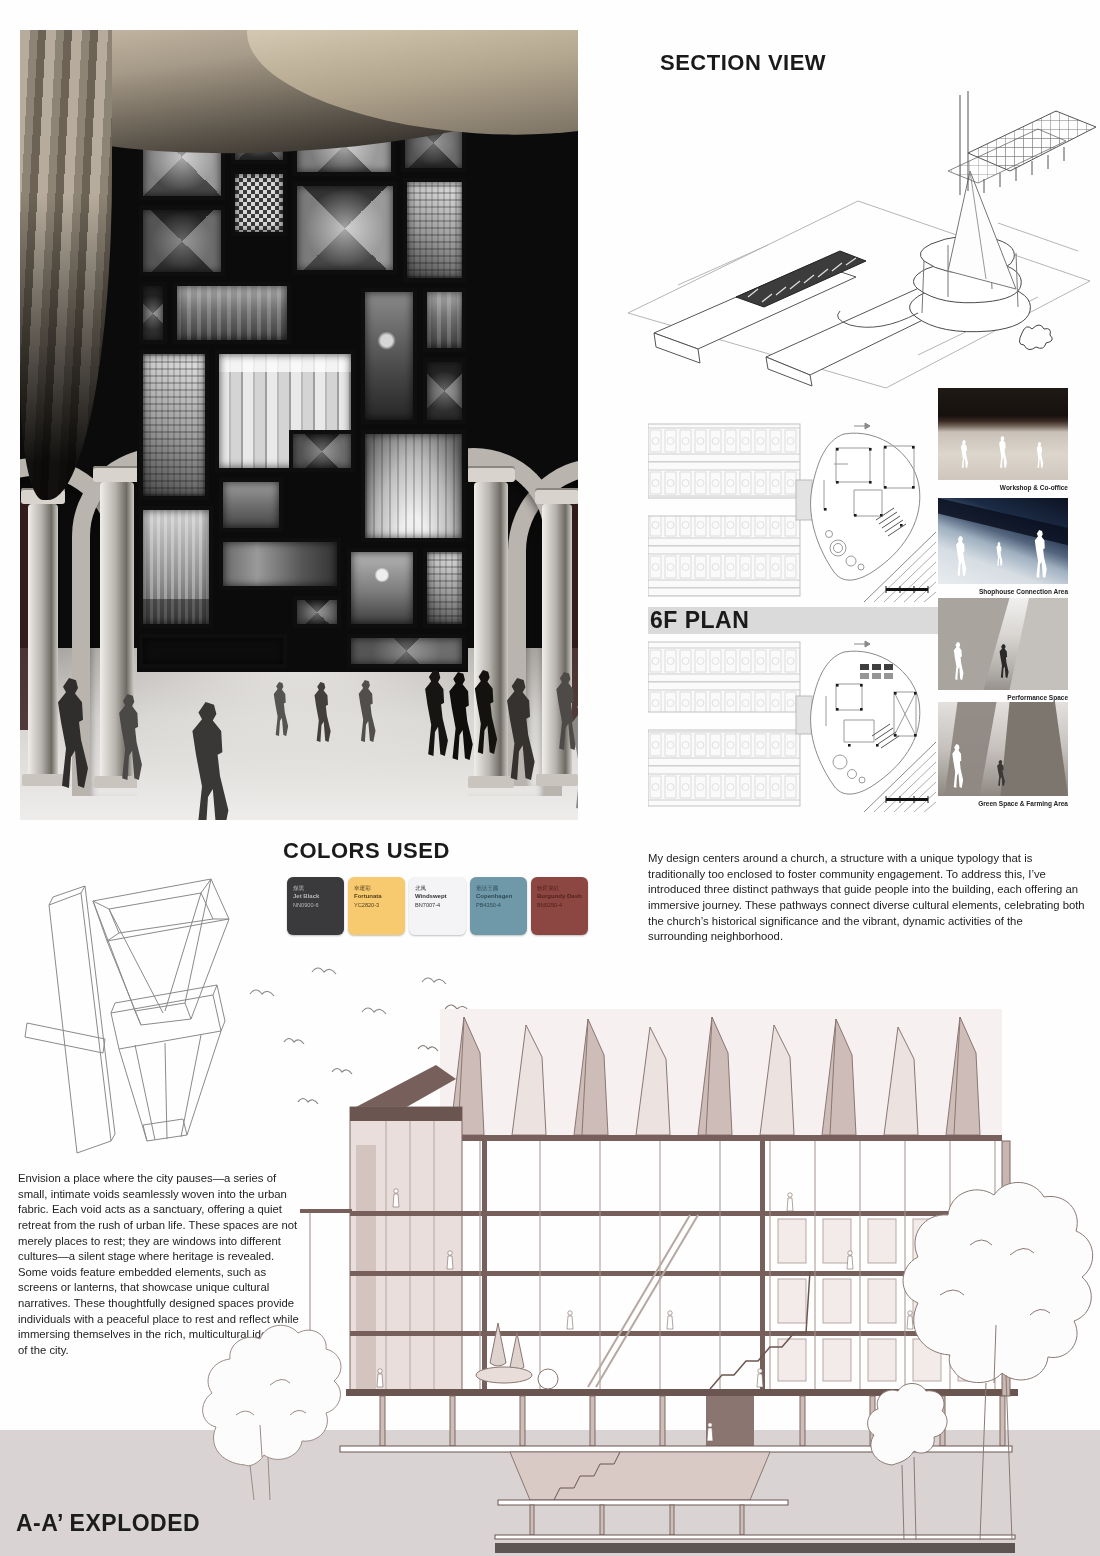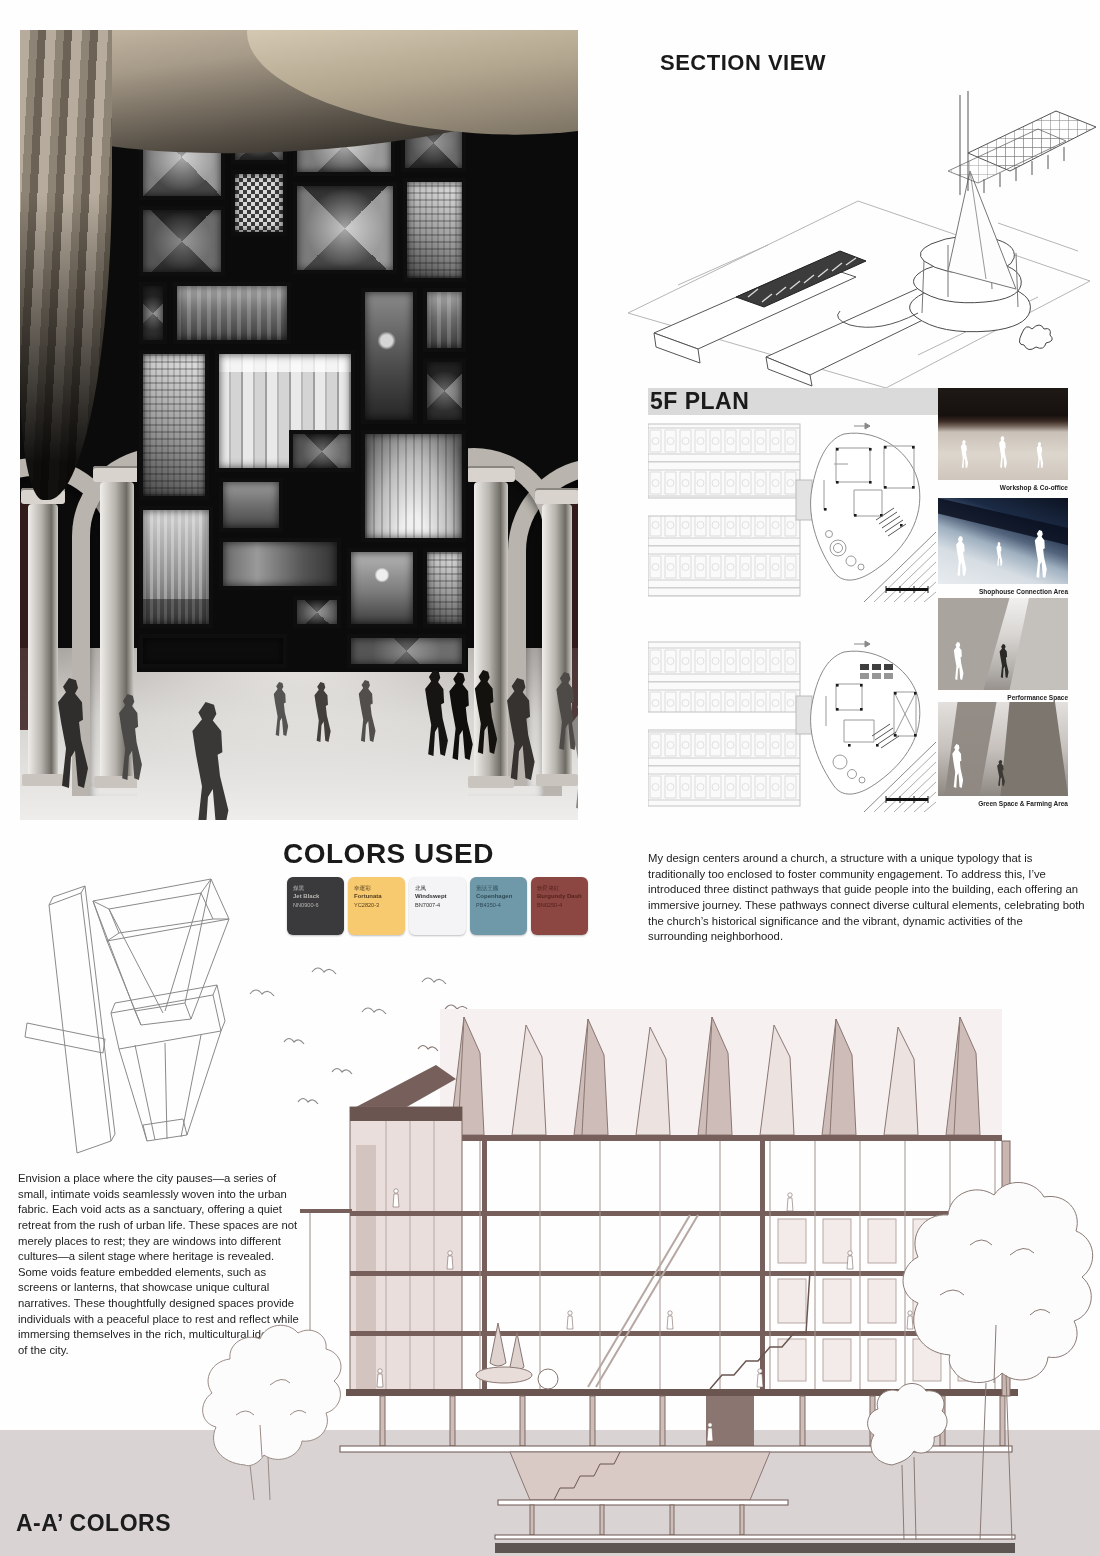--- a/index.html
+++ b/index.html
@@ -78,21 +78,21 @@
   .r2:before{content:"";position:absolute;inset:0;background:#0a1020;opacity:.85;
      clip-path:polygon(0 0,100% 35%,100% 55%,0 18%);}
   .r3{background:linear-gradient(180deg,#f1f0ef,#d8d5d2 40%,#b3afab 78%,#97928e);}
   .r3:before{content:"";position:absolute;inset:0;background:#a9a49e;clip-path:polygon(0 0,55% 0,35% 100%,0 100%);}
   .r3:after{content:"";position:absolute;inset:0;background:#c4c0bb;clip-path:polygon(70% 0,100% 0,100% 100%,55% 100%);}
   .r4{background:linear-gradient(180deg,#e3e0dd,#c6c1bd 50%,#a8a29d 78%,#8e8883);}
   .r4:before{content:"";position:absolute;inset:0;background:#8f8882;opacity:.95;clip-path:polygon(15% 0,45% 0,32% 100%,5% 100%);}
   .r4:after{content:"";position:absolute;inset:0;background:#7d766f;clip-path:polygon(55% 0,90% 0,100% 100%,48% 100%);}
 
   
-  #colors-title{left:283px;top:838px;font-size:28px;}
+  #colors-title{left:283px;top:838px;font-size:22px;}
   .swatch{position:absolute;top:877px;width:57px;height:58px;border-radius:6px;padding:7px 0 0 6px;box-sizing:border-box;
      font-size:5.6px;line-height:1.45;box-shadow:0 1px 2px rgba(0,0,0,.25);}
   .swatch .en{font-weight:bold;font-size:6px;}
 
   
   .para{font-size:11.3px;line-height:1.38;color:#222;}
   #para-right{left:648px;top:840px;width:437px;}
   #para-left{left:18px;top:1160px;width:282px;}
 
   
@@ -211,23 +211,20 @@
     </g>
     <path d="M350 78 L438 36 L478 52 L392 96 Z" fill="url(#gp)" stroke="#555"></path>
     <path d="M330 96 L420 54 L448 66 L360 108 Z" fill="url(#gp)" stroke="#555" opacity=".7"></path>
     <g stroke="#555">
       <path d="M366 104 v14 M382 98 v14 M398 92 v14 M414 86 v14 M430 80 v14 M446 72 v14"></path>
     </g>
     <path d="M300 238 Q262 258 232 250 Q214 244 222 236" stroke="#555" fill="none"></path>
     <path d="M404 258 q4 -10 10 -4 q8 -8 12 0 q8 -2 6 6 q6 6 -4 8 q-2 8 -10 4 q-8 6 -12 -2 q-8 0 -2 -12" fill="none" stroke="#444"></path>
   </svg>
 
-  <div class="abs planbar" style="left:648px;top:388px">
-    <h2>5F PLAN</h2>
-  </div>
   <svg class="abs" style="left:648px;top:420px" width="288" height="182" viewBox="0 0 288 182">
     <rect x="0" y="4" width="152" height="74" fill="url(#shp)" stroke="#c2c2c2"></rect>
     <rect x="0" y="96" width="152" height="80" fill="url(#shp)" stroke="#c2c2c2"></rect>
     <rect x="148" y="60" width="16" height="40" fill="#e3e3e3" stroke="#bbb"></rect>
     <path d="M196 14 C232 8 266 34 271 66 C276 98 258 128 230 148 C214 160 196 166 186 152 C172 132 158 100 164 68 C169 42 178 20 196 14 Z" fill="#fff" stroke="#8a8a8a"></path>
     <g stroke="#9a9a9a" fill="none">
       <rect x="188" y="28" width="34" height="34"></rect>
       <rect x="236" y="26" width="30" height="42"></rect>
       <path d="M206 70 h28 v26 h-28 z M176 60 v30 M186 44 h14"></path>
     </g>
@@ -260,20 +257,23 @@
       </g>
     <path d="M216 182 L288 112" stroke="#8a8a8a"></path>
     <rect x="238" y="168" width="42" height="3" fill="#111"></rect>
     <path d="M238 166 v7 M252 166 v7 M266 166 v7 M280 166 v7" stroke="#111"></path>
     <g stroke="#8a8a8a">
         <path d="M206 6 h16"></path>
         <path d="M222 6 l-5 -3 v6 z" fill="#8a8a8a"></path>
       </g>
   </svg>
 
+  <div class="abs planbar" style="left:648px;top:607px">
+    <h2>6F PLAN</h2>
+  </div>
   <svg class="abs" style="left:648px;top:640px" width="288" height="172" viewBox="0 0 288 172">
     <rect x="0" y="2" width="152" height="70" fill="url(#shp)" stroke="#c2c2c2"></rect>
     <rect x="0" y="90" width="152" height="76" fill="url(#shp)" stroke="#c2c2c2"></rect>
     <rect x="148" y="56" width="16" height="38" fill="#e3e3e3" stroke="#bbb"></rect>
     <path d="M196 12 C232 6 266 32 271 62 C276 94 258 122 230 142 C214 154 196 160 186 146 C172 126 158 96 164 64 C169 38 178 18 196 12 Z" fill="#fff" stroke="#8a8a8a"></path>
     <g fill="#3f3f3f">
       <rect x="212" y="24" width="9" height="6"></rect>
         <rect x="224" y="24" width="9" height="6"></rect>
         <rect x="236" y="24" width="9" height="6"></rect>
       <rect x="212" y="33" width="9" height="6" opacity=".55"></rect>
@@ -540,14 +540,14 @@
 
     <g stroke="#8a7a74" fill="#fdfcfc" stroke-width="1">
       <path d="M800 360 C770 358 756 332 768 308 C748 300 748 272 768 262 C758 240 774 218 798 220 C800 198 826 188 844 200 C856 182 884 184 894 202 C916 198 932 216 926 236 C946 244 948 270 932 282 C948 296 942 320 924 326 C934 346 918 366 898 362 C896 384 868 392 852 378 C840 392 812 390 804 376 C800 372 798 366 800 360 Z"></path>
       <path d="M836 388 L830 545 M856 380 L862 545 M846 330 L844 388" fill="none"></path>
       <path d="M790 300 q14 -10 24 0 M860 260 q14 -12 24 -2 M880 320 q10 -10 20 -2 M820 250 q12 -10 22 0" fill="none"></path>
       <path d="M742 470 C724 468 716 452 724 440 C714 434 716 418 728 414 C724 402 736 392 748 396 C754 386 770 386 776 396 C790 394 798 406 792 416 C802 424 796 440 784 442 C786 454 774 462 764 456 C758 466 748 468 742 470 Z"></path>
       <path d="M752 470 L754 545 M764 462 L766 545" fill="none"></path>
     </g>
   </svg>
 
-  <h2 id="section-title" class="abs">A-A’ COLORS</h2>
+  <h2 id="section-title" class="abs">A-A’ EXPLODED</h2>
 </div>
 
 </body></html>

